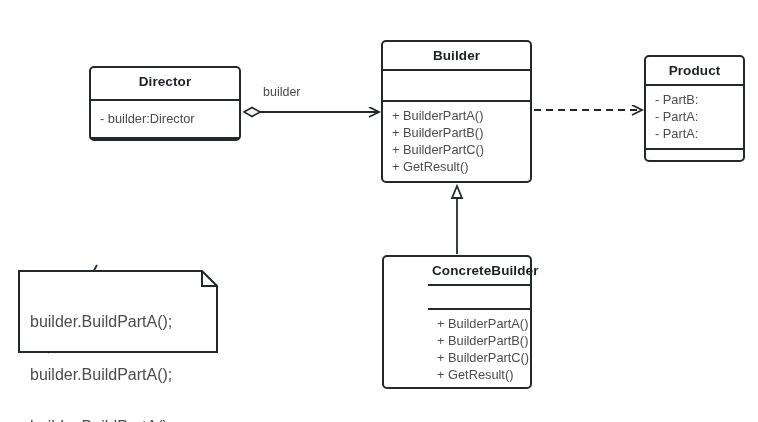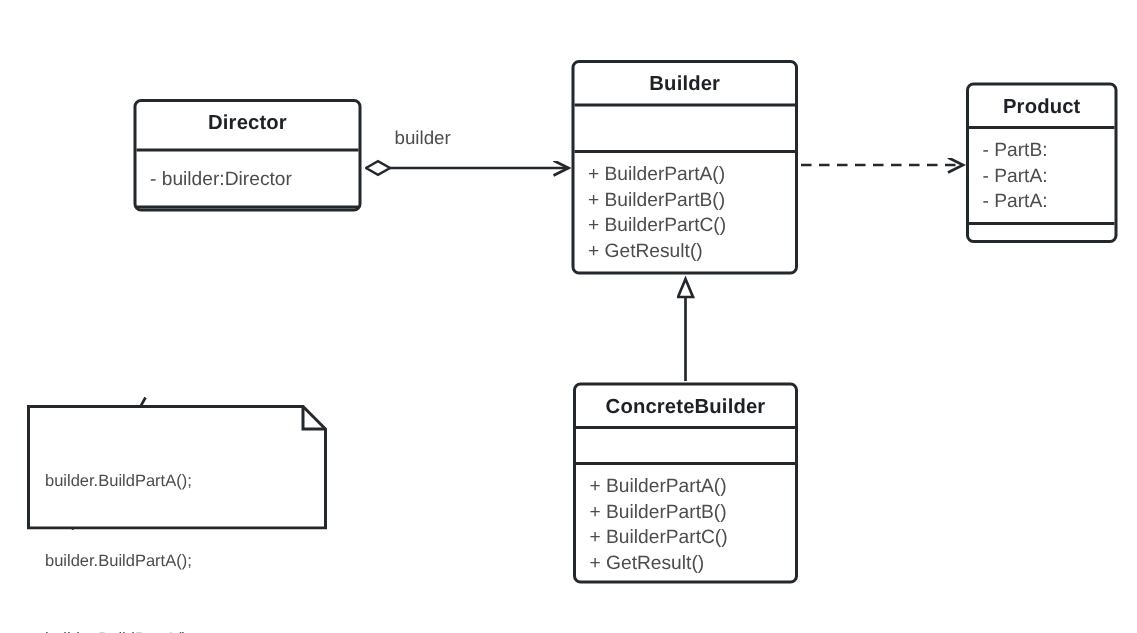--- a/index.html
+++ b/index.html
@@ -61,21 +61,21 @@
   .edge-label {
     position: absolute;
     font-size: 12.5px;
     color: #4c4c4c;
     z-index: 3;
     white-space: nowrap;
   }
   .note {
     position: absolute;
     z-index: 2;
-    font-size: 11px;
+    font-size: 16px;
     color: #4c4c4c;
     line-height: 17.5px;
   }
   .note-text {
     position: absolute;
     left: 12px;
     top: 8px;
     white-space: pre;
   }
   .note-line { white-space: pre; }
@@ -137,21 +137,21 @@
     <div class="cls-divider"></div>
     <div class="cls-section">
       <div class="cls-row">- PartB:</div>
       <div class="cls-row">- PartA:</div>
       <div class="cls-row">- PartA:</div>
     </div>
     <div class="cls-divider"></div>
     <div class="cls-section empty" style="height:25px;"></div>
   </div>
 
-  <div class="uml-class" style="left:382px; top:255px; width:150px; height:134px;">
+  <div class="uml-class" style="left:382px; top:255px; width:150px; height:134px;padding-left:44px;">
     <div class="cls-title">ConcreteBuilder</div>
     <div class="cls-divider"></div>
     <div class="cls-section empty" style="height:26px;"></div>
     <div class="cls-divider"></div>
     <div class="cls-section">
       <div class="cls-row">+ BuilderPartA()</div>
       <div class="cls-row">+ BuilderPartB()</div>
       <div class="cls-row">+ BuilderPartC()</div>
       <div class="cls-row">+ GetResult()</div>
     </div>

